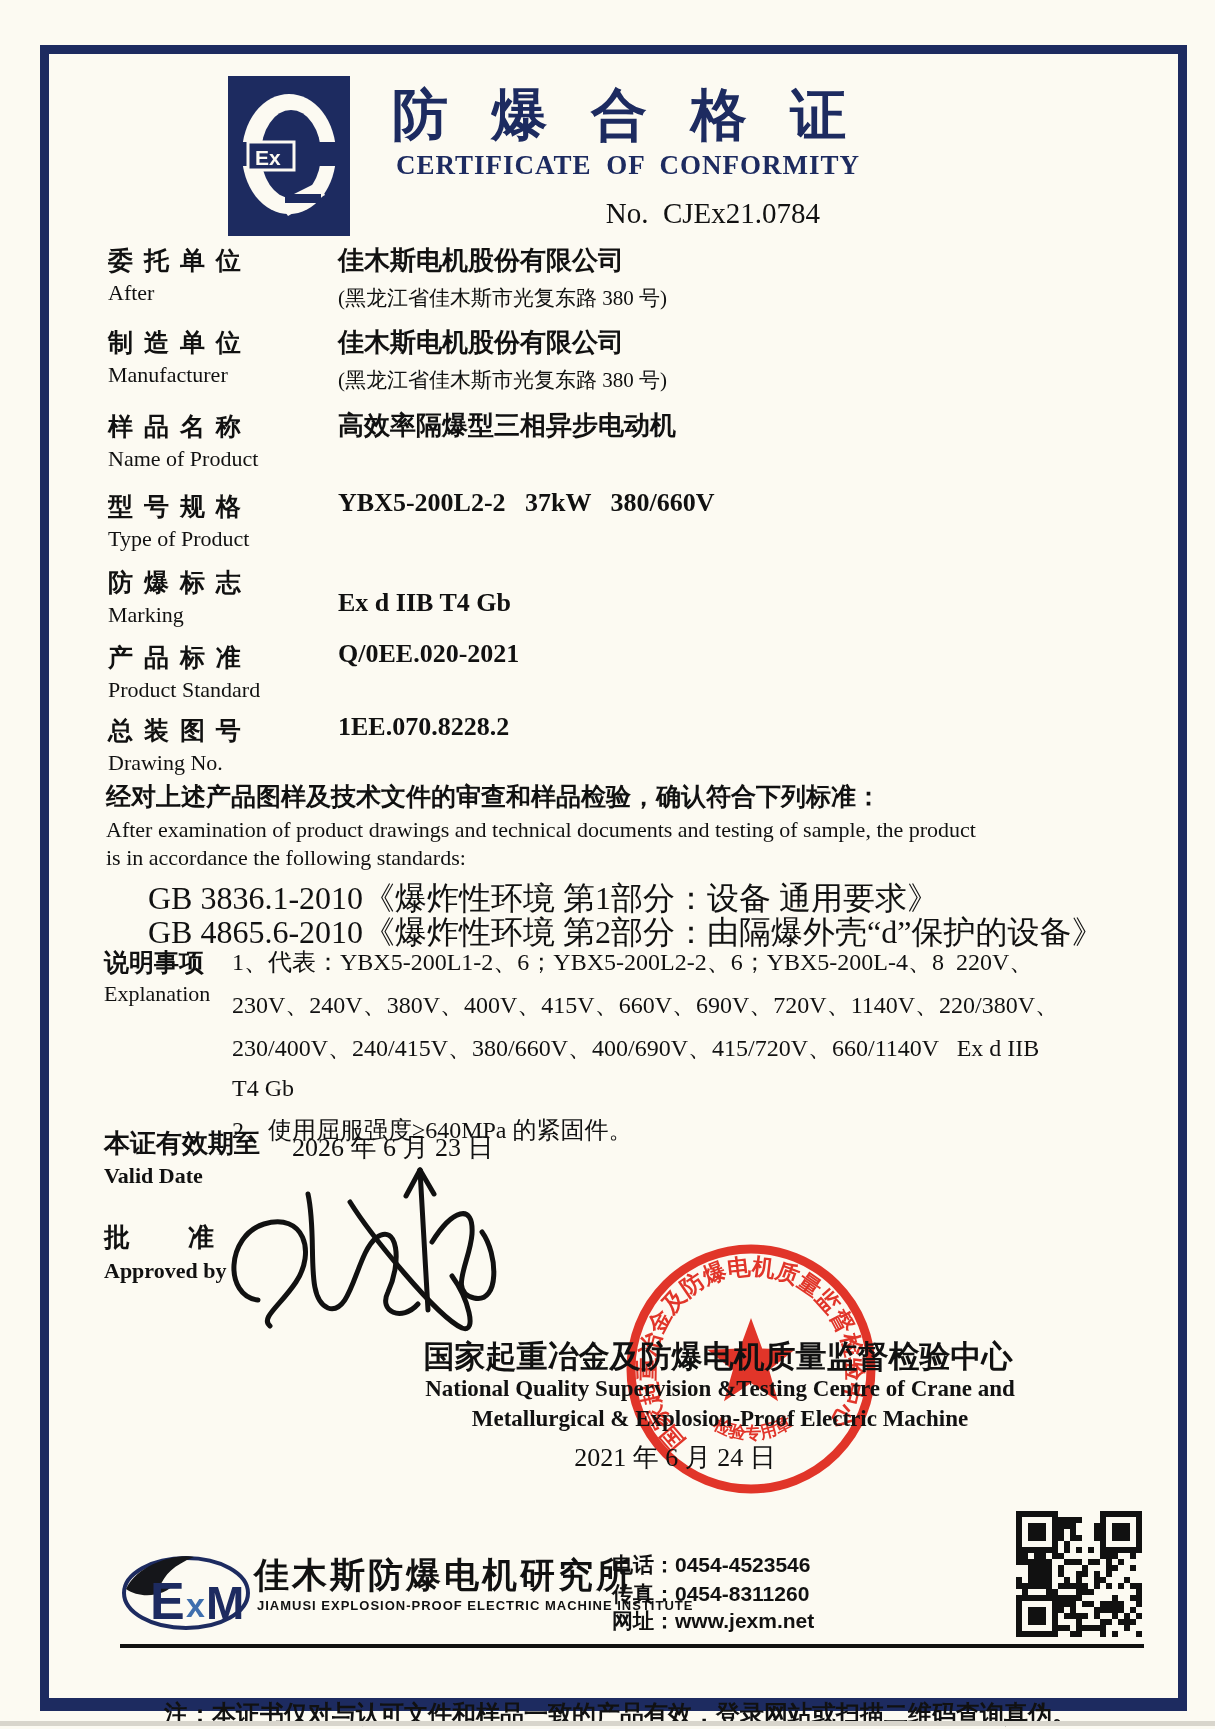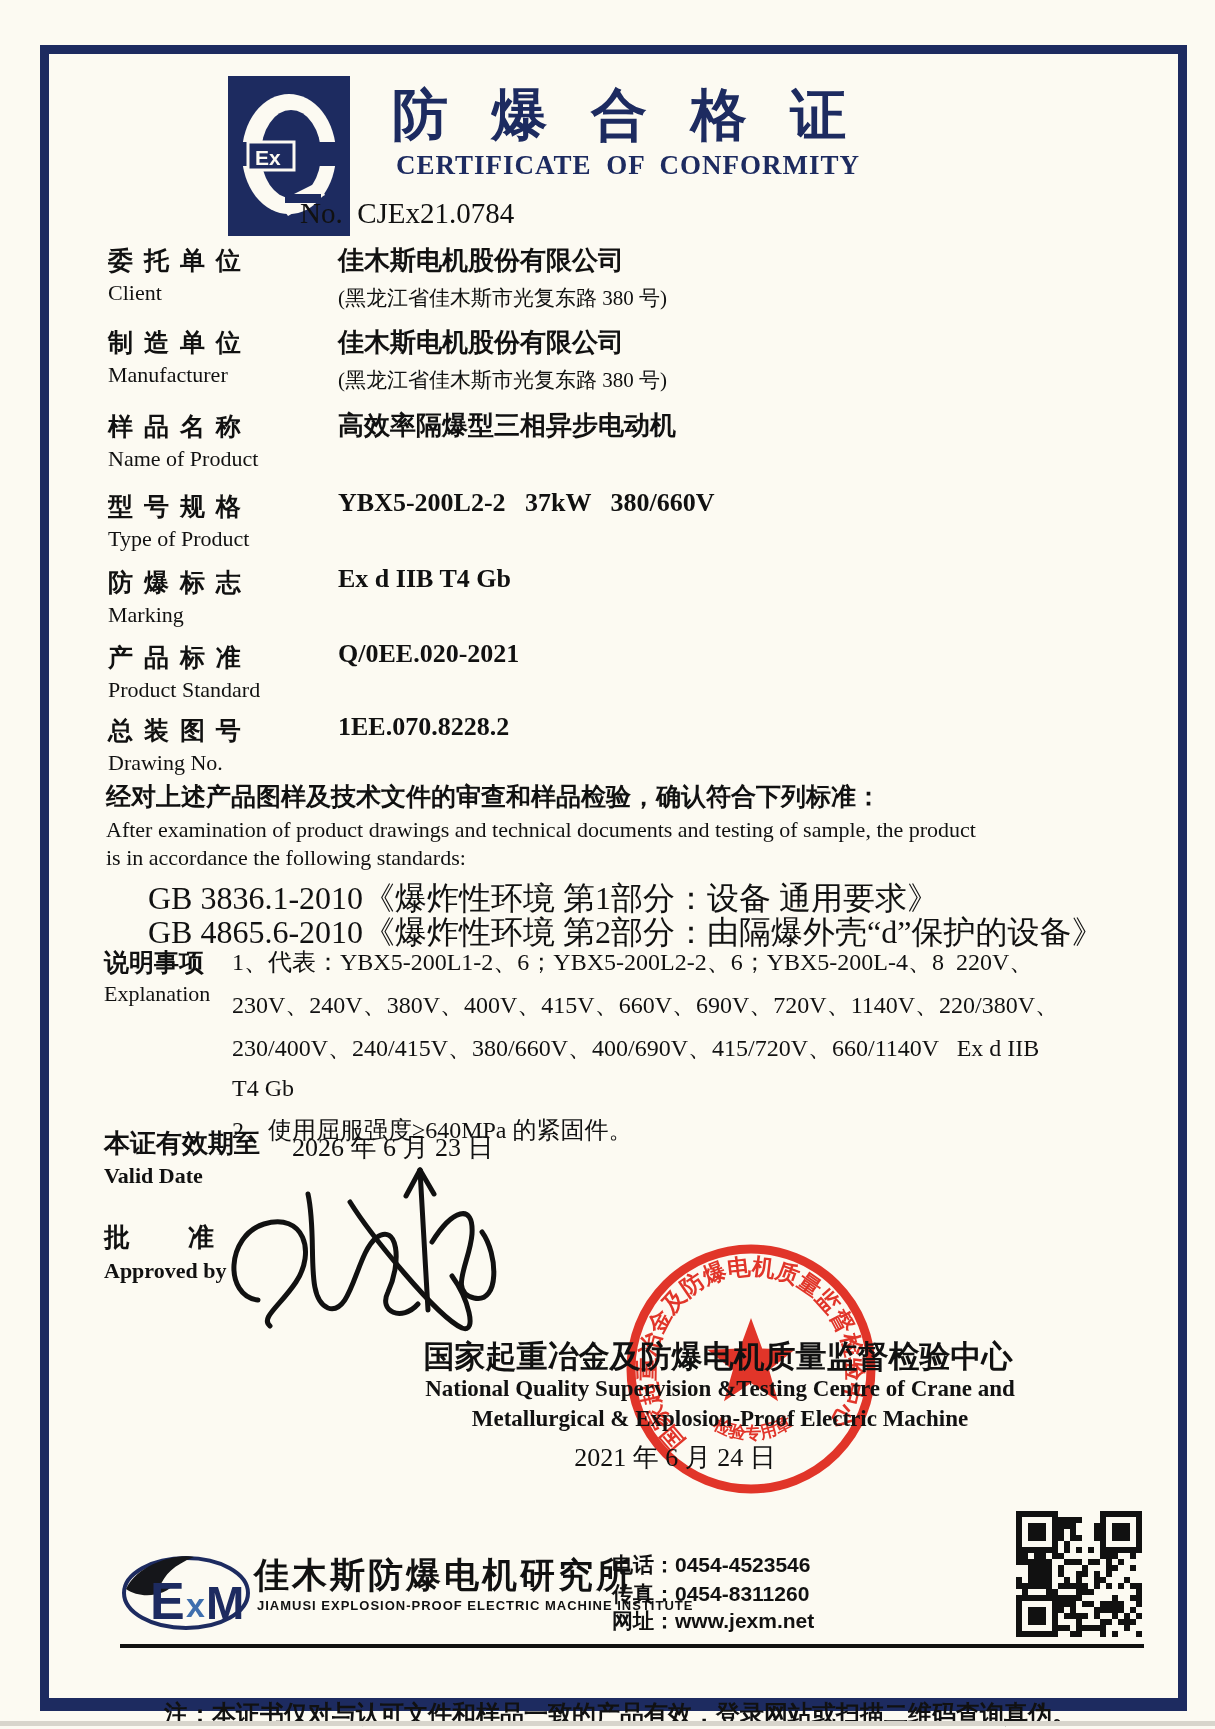--- a/index.html
+++ b/index.html
@@ -9,21 +9,21 @@
          border:9px solid #1d2b60;border-bottom-width:13px;}
   .abs{position:absolute;}
   .pre{white-space:pre-wrap;}
   .navy{color:#1d2b60;}
   .cnb{font-family:"Liberation Sans",sans-serif;font-weight:bold;text-align:right;}
   .ser{font-family:"Liberation Serif",serif;}
 
   .logo-ex{left:228px;top:76px;}
   .title-cn{left:392px;top:78px;font-size:56px;letter-spacing:14px;font-weight:bold;}
   .title-en{left:396px;top:150px;font-size:27px;font-weight:bold;letter-spacing:1px;word-spacing:7px;}
-  .cert-no{left:300px;top:197px;width:520px;text-align:left;font-size:29px;}
+  .cert-no{left:300px;top:197px;width:520px;text-align:right;font-size:29px;}
 
   .row-label{left:108px;font-size:25px;letter-spacing:2px;}
   .row-sub{left:108px;font-size:22px;}
   .row-val{left:338px;font-size:26px;font-weight:bold;font-family:"Liberation Serif",serif;}
   .row-val2{left:338px;font-size:21px;}
 
   .stmt-cn{left:106px;top:780px;font-size:25px;}
   .stmt-en{left:106px;font-size:22px;}
   .gb-line{left:148px;font-size:32px;}
 
@@ -69,40 +69,40 @@
     <text x="27" y="89" font-family="Liberation Sans, sans-serif" font-size="21" font-weight="bold" fill="#fcfaf2">Ex</text>
     <path d="M50,126 L90,106 L97,119 L60,140 Z" fill="#fcfaf2"></path>
     <rect x="57" y="118" width="36" height="9" fill="#1d2b60"></rect>
   </svg>
 
   <div class="abs title-cn navy cnb">防 爆 合 格 证</div>
   <div class="abs title-en navy ser">CERTIFICATE OF CONFORMITY</div>
   <div class="abs cert-no ser pre">No.  CJEx21.0784</div>
 
   <div class="abs row-label cnb" style="top:244px">委 托 单 位</div>
-  <div class="abs row-sub ser" style="top:280px">Client</div>
+  <div class="abs row-sub ser" style="top:280px">After</div>
   <div class="abs row-val pre" style="top:243px">佳木斯电机股份有限公司</div>
   <div class="abs row-val2 ser" style="top:284px">(黑龙江省佳木斯市光复东路 380 号)</div>
 
   <div class="abs row-label cnb" style="top:326px">制 造 单 位</div>
   <div class="abs row-sub ser" style="top:362px">Manufacturer</div>
   <div class="abs row-val pre" style="top:325px">佳木斯电机股份有限公司</div>
   <div class="abs row-val2 ser" style="top:366px">(黑龙江省佳木斯市光复东路 380 号)</div>
 
   <div class="abs row-label cnb" style="top:410px">样 品 名 称</div>
   <div class="abs row-sub ser" style="top:446px">Name of Product</div>
   <div class="abs row-val pre" style="top:408px">高效率隔爆型三相异步电动机</div>
 
   <div class="abs row-label cnb" style="top:490px">型 号 规 格</div>
   <div class="abs row-sub ser" style="top:526px">Type of Product</div>
   <div class="abs row-val pre" style="top:488px">YBX5-200L2-2   37kW   380/660V</div>
 
   <div class="abs row-label cnb" style="top:566px">防 爆 标 志</div>
   <div class="abs row-sub ser" style="top:602px">Marking</div>
-  <div class="abs row-val pre" style="top:564px">Ex d IIB T4 Gb</div>
+  <div class="abs row-val pre" style="top:588px">Ex d IIB T4 Gb</div>
 
   <div class="abs row-label cnb" style="top:641px">产 品 标 准</div>
   <div class="abs row-sub ser" style="top:677px">Product Standard</div>
   <div class="abs row-val pre" style="top:639px">Q/0EE.020-2021</div>
 
   <div class="abs row-label cnb" style="top:714px">总 装 图 号</div>
   <div class="abs row-sub ser" style="top:750px">Drawing No.</div>
   <div class="abs row-val pre" style="top:712px">1EE.070.8228.2</div>
 
   <div class="abs stmt-cn cnb">经对上述产品图样及技术文件的审查和样品检验，确认符合下列标准：</div>

